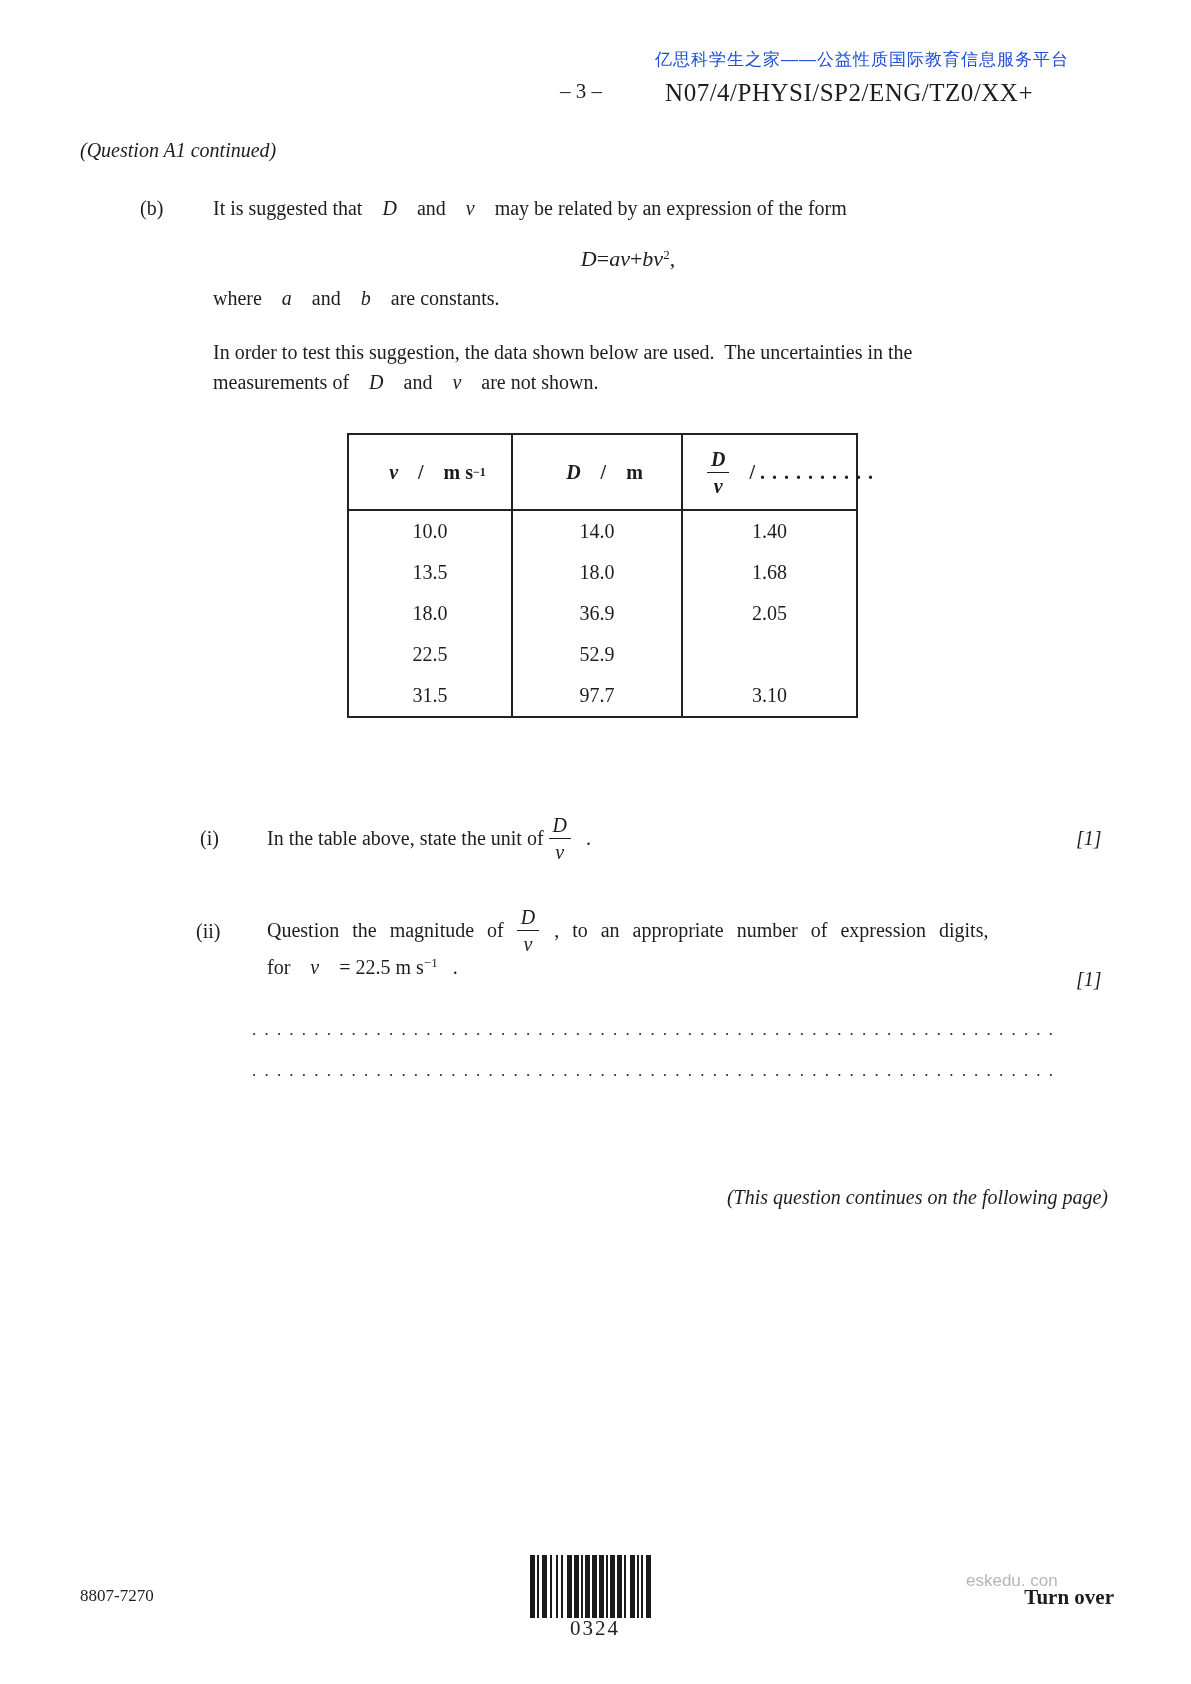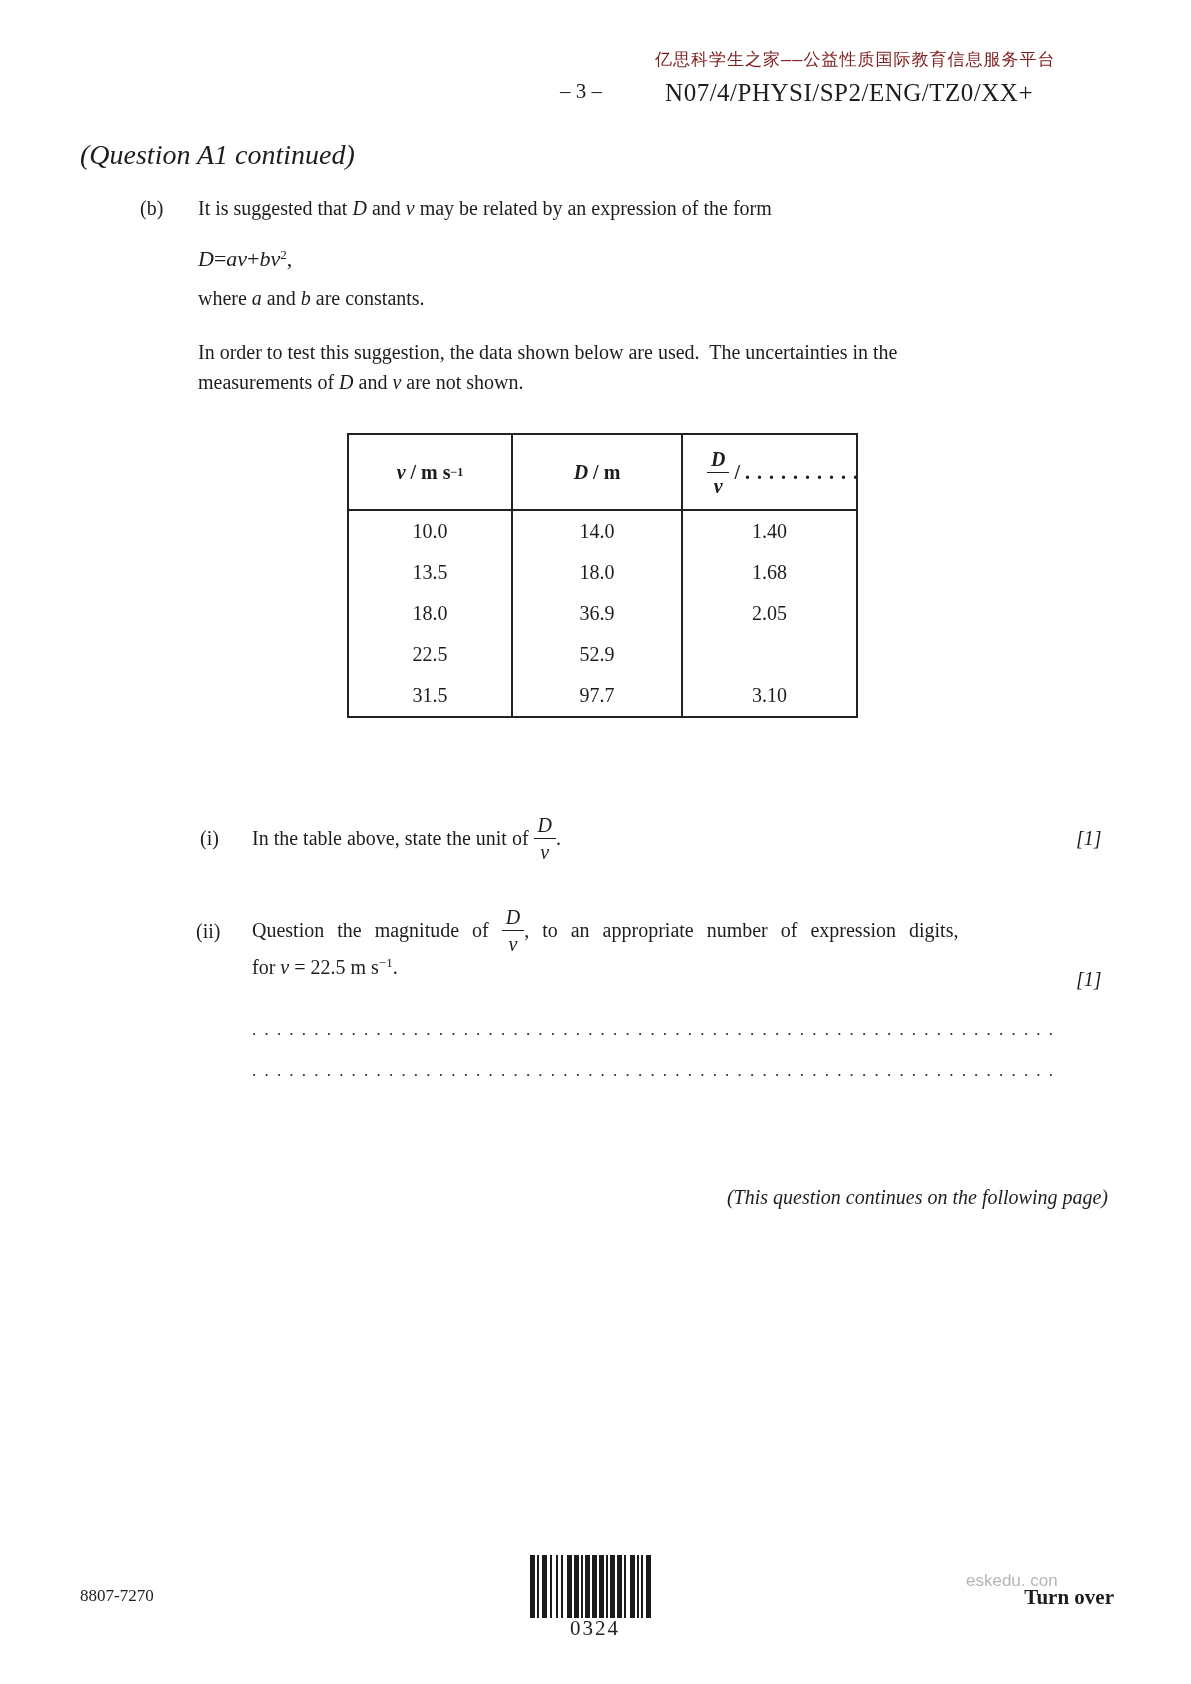--- a/index.html
+++ b/index.html
@@ -3,32 +3,32 @@
 <meta charset="utf-8">
 <style>
   html,body{margin:0;padding:0;background:#e8e8e8;}
   .page{
     position:relative;width:1191px;height:1684px;margin:0 auto;background:#ffffff;
     font-family:"Liberation Serif", serif;color:#1d1d1d;overflow:hidden;
   }
   .abs{position:absolute;}
   .it{font-style:italic;}
   .b{font-weight:bold;}
-  .seg{white-space:pre;}
+  .seg{white-space:pre;margin-left:15px;}
   .sup{font-size:13px;vertical-align:7px;}
   .sup-sm{font-size:12px;vertical-align:6px;}
 
-  .cn-watermark{top:48px;left:655px;font-family:Liberation Mono, monospace;font-size:17px;color:#7f1d1d;letter-spacing:1px;}
+  .cn-watermark{top:48px;left:655px;font-family:Liberation Sans, sans-serif;font-size:17px;color:#1d4ed8;letter-spacing:1px;}
   .page-num{top:79px;left:560px;font-size:21px;}
   .paper-code{top:79px;right:158px;font-size:25px;letter-spacing:.5px;}
-  .continued{top:139px;left:80px;font-size:28px;font-style:italic;}
+  .continued{top:139px;left:80px;font-size:20px;font-style:italic;}
 
   .b-label{top:197px;left:140px;font-size:20px;}
   .b-intro{top:197px;left:198px;font-size:20px;}
-  .formula{top:246px;left:198px;width:860px;text-align:left;font-size:22px;}
+  .formula{top:246px;left:198px;width:860px;text-align:center;font-size:22px;}
   .where-line{top:287px;left:198px;font-size:20px;text-align:center;}
   .para1{top:341px;left:198px;width:866px;font-size:20px;}
   .para2{top:371px;left:198px;font-size:20px;}
 
   .dtable{left:347px;top:433px;border:2px solid #222;}
   .trow{display:grid;grid-template-columns:164px 170px 173px;}
   .thead-row{height:74px;border-bottom:2px solid #222;}
   .drow{height:41px;}
   .cell{display:flex;align-items:center;justify-content:center;border-right:2px solid #222;font-size:20px;}
   .cell:last-child{border-right:none;}

